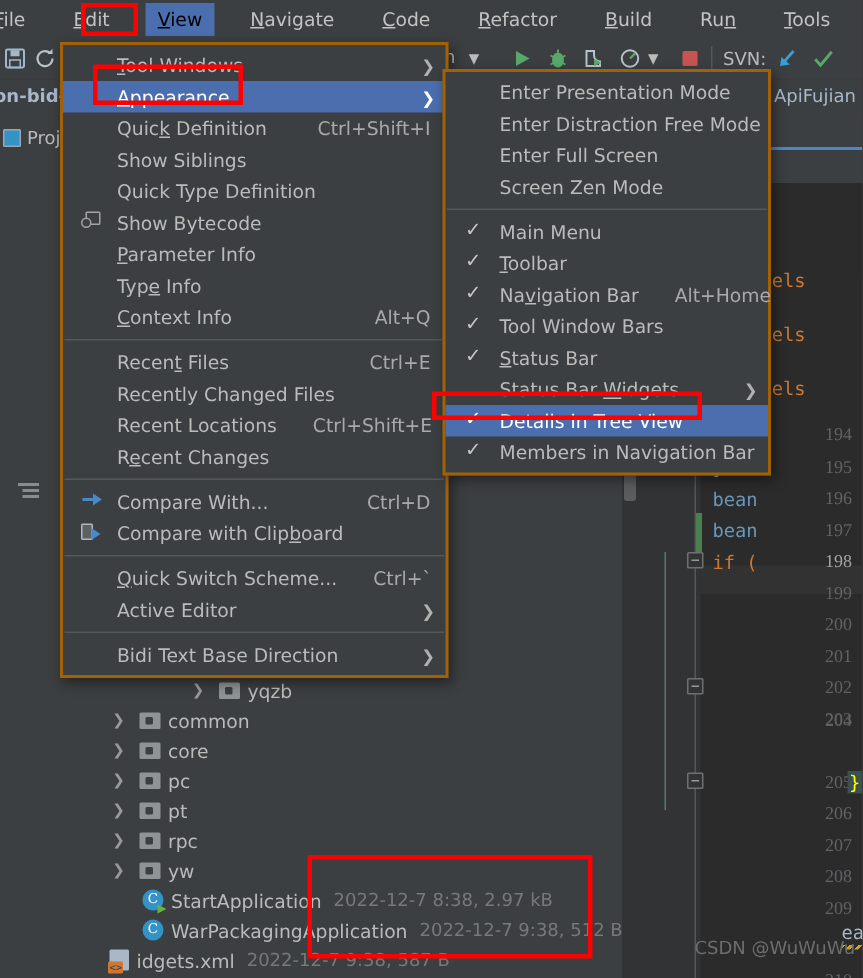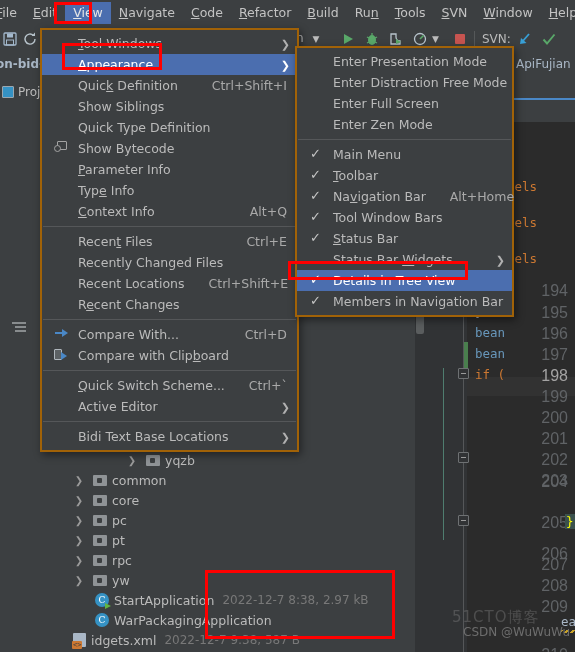--- a/index.html
+++ b/index.html
@@ -25,26 +25,27 @@
   .menubar {
     position: absolute; left: 0; top: 0; width: 575px; height: 25px;
     background: #3c3f41;
     display: flex; align-items: center;
   }
   .menubar-item {
     padding: 3px 8px 4px 8px;
     font-size: 12.5px;
     color: #c3c3c3;
     white-space: nowrap;
+    margin-left: 16px;
   }
   .menubar-item.first { margin-left: -8px; }
   .menubar-item u { text-decoration: underline; }
   .menubar-item.active {
     background: #4b6eaf;
-    color: #e5e5e5;
+    color: #000000;
   }
 
   
   .toolbar {
     position: absolute; left: 0; top: 25px; width: 575px; height: 28px;
     background: #3c3f41;
     border-bottom: 1px solid #323232;
   }
   .tb-icon {
     position: absolute; top: 6px; width: 16px; height: 16px;
@@ -153,22 +154,22 @@
   }
   .editor-body {
     position: absolute; left: 415px; top: 122px; right: 0; bottom: 0;
     background: #2b2b2b;
   }
   .gutter {
     position: absolute; left: 0; top: 0; width: 52px; bottom: 0;
     background: #313335;
   }
   .lnum {
-    position: absolute; right: 7px; font-size: 16px; color: #606366;
-    font-family: Liberation Sans, sans-serif;
+    position: absolute; right: 7px; font-size: 12px; color: #606366;
+    font-family: Liberation Serif, serif;
   }
   .lnum.cur { color: #a4a3a3; }
   .fold-line {
     position: absolute; left: 48px; top: 0; bottom: 0; width: 1px;
     background: #555759;
   }
   .fold-mark {
     position: absolute; left: 43px; width: 11px; height: 11px;
     border: 1px solid #6e7173; background: #313335; border-radius: 1px;
     box-sizing: border-box;
@@ -473,20 +474,21 @@
       <span>yw</span>
     </div>
     <div class="tree-row" style="padding-left:55px;">
       <span class="cls-ico run">C</span>
       <span>StartApplication</span>
       <span class="tree-detail">2022-12-7 8:38, 2.97 kB</span>
     </div>
     <div class="tree-row" style="padding-left:55px;">
       <span class="cls-ico">C</span>
       <span>WarPackagingApplication</span>
+      <span class="tree-detail">2022-12-7 9:38, 512 B</span>
     </div>
     <div class="tree-row" style="padding-left:33px;">
       <span class="xml-ico"></span>
       <span>idgets.xml</span>
       <span class="tree-detail">2022-12-7 9:38, 587 B</span>
     </div>
   </div>
 
   <div class="editor-tabs">
     <div class="editor-tab" style="left:80px;">
@@ -529,21 +531,21 @@
     <div class="lnum" style="top:203px;">196</div>
     <div class="lnum" style="top:224px;">197</div>
     <div class="lnum cur" style="top:245px;">198</div>
     <div class="lnum" style="top:266px;">199</div>
     <div class="lnum" style="top:287px;">200</div>
     <div class="lnum" style="top:308px;">201</div>
     <div class="lnum" style="top:329px;">202</div>
     <div class="lnum" style="top:350px;">203</div>
     <div class="lnum" style="top:351px;">204</div>
     <div class="lnum" style="top:392px;">205</div>
-    <div class="lnum" style="top:423px;">206</div>
+    <div class="lnum" style="top:413px;">206</div>
     <div class="lnum" style="top:434px;">207</div>
     <div class="lnum" style="top:455px;">208</div>
     <div class="lnum" style="top:476px;">209</div>
     <div class="lnum" style="top:524px;">210</div>
 
     <div class="fold-mark" style="top:183px;"></div>
     <div class="fold-mark" style="top:246px;"></div>
     <div class="fold-mark" style="top:330px;"></div>
     <div class="fold-mark" style="top:393px;"></div>
 
@@ -619,37 +621,37 @@
     <div class="mi">
       <span class="label"><u>Q</u>uick Switch Scheme...</span>
       <span class="accel">Ctrl+`</span>
     </div>
     <div class="mi">
       <span class="label">Active Editor</span>
       <span class="submenu-arrow">❯</span>
     </div>
     <div class="m-sep"></div>
     <div class="mi">
-      <span class="label">Bidi Text Base Locations</span>
+      <span class="label">Bidi Text Base Direction</span>
       <span class="submenu-arrow">❯</span>
     </div>
   </div>
 
   <div class="menu-popup" id="appearance-menu">
     <div class="mi">
       <span class="label">Enter Presentation Mode</span>
     </div>
     <div class="mi">
       <span class="label">Enter Distraction Free Mode</span>
     </div>
     <div class="mi">
       <span class="label">Enter Full Screen</span>
     </div>
     <div class="mi">
-      <span class="label">Enter Zen Mode</span>
+      <span class="label">Screen Zen Mode</span>
     </div>
     <div class="m-sep"></div>
     <div class="mi">
       <span class="check">✓</span>
       <span class="label">Main Menu</span>
     </div>
     <div class="mi">
       <span class="check">✓</span>
       <span class="label"><u>T</u>oolbar</span>
     </div>
@@ -678,16 +680,15 @@
       <span class="check">✓</span>
       <span class="label">Members in Navigation Bar</span>
     </div>
   </div>
 
   <div class="redbox" style="left:54px;top:2px;width:38px;height:22px;"></div>
   <div class="redbox" style="left:62px;top:43px;width:100px;height:27px;"></div>
   <div class="redbox" style="left:288px;top:261px;width:180px;height:19px;"></div>
   <div class="redbox" style="left:205px;top:570px;width:190px;height:69px;"></div>
 
-  <div class="watermark2" style="left:452px;top:608px;">51CTO博客</div>
   <div class="watermark" style="left:463px;top:625px;">CSDN @WuWuWu</div>
 
 </div>
 
 </body></html>

